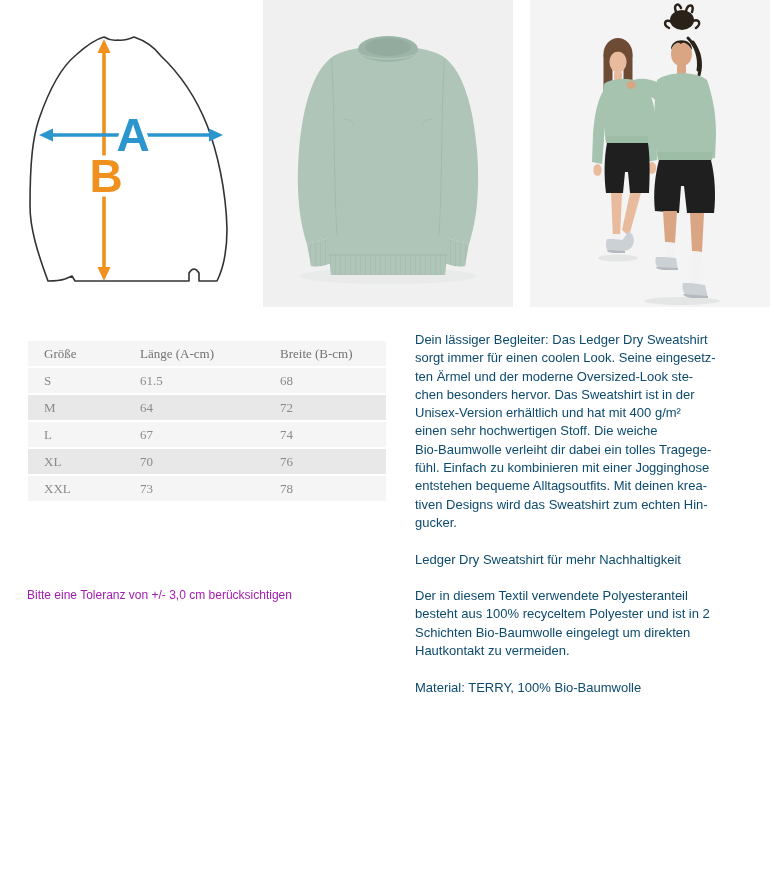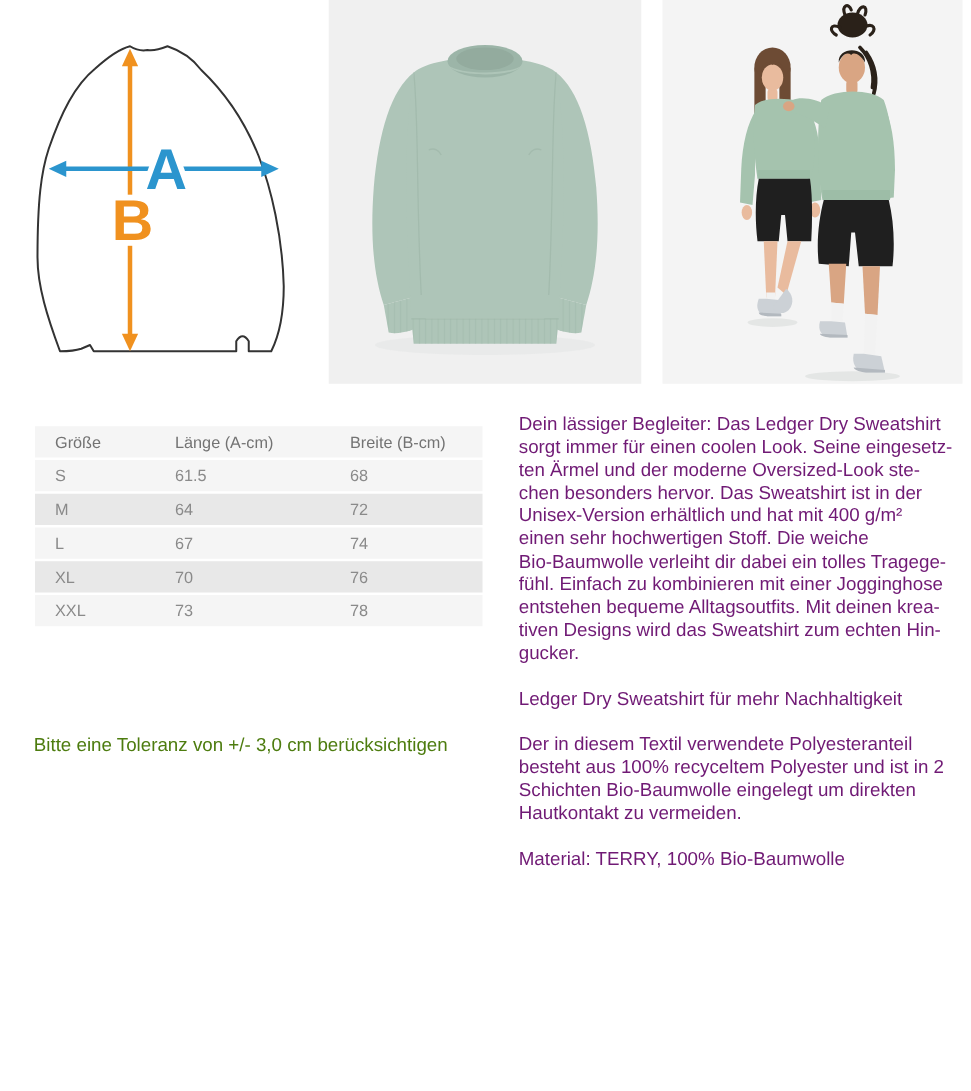--- a/index.html
+++ b/index.html
@@ -17,37 +17,37 @@
   svg { display:block; }
 
   
   table.size-table {
     position: absolute; left: 28px; top: 339px; width: 358px;
     border-collapse: separate; border-spacing: 0 2px;
     font-size: 13px;
   }
   table.size-table th, table.size-table td {
     height: 25px; text-align: left; font-weight: 400;
-    padding-left: 16px; vertical-align: middle;
+    padding-left: 16px; vertical-align: middle; font-family: Liberation Serif, serif;
   }
   table.size-table th { background: var(--row-light,#f5f5f5); color: var(--table-header-text,#737373); }
   table.size-table col.c1 { width: 96px; }
   table.size-table col.c2 { width: 140px; }
   table.size-table col.c3 { width: 122px; }
   table.size-table tr.dark  td { background: var(--row-dark,#e8e8e8); color: var(--table-text,#8a8a8a); }
   table.size-table tr.light td { background: var(--row-light,#f5f5f5); color: var(--table-text,#8a8a8a); }
 
   .tolerance-note {
     position: absolute; left: 27px; top: 588px;
-    font-size: 15px; color: #4d7c0f;
+    font-size: 12px; color: #a21caf;
   }
 
   .description {
     position: absolute; left: 415px; top: 331px; width: 360px;
-    font-size: 15px; line-height: 18.3px; color: #701a75;
+    font-size: 13px; line-height: 18.3px; color: #0c4a6e;
   }
   .description p { white-space: pre-line; margin: 0 0 18.3px 0; }
   .description p:last-child { margin-bottom: 8px; }
 
   
   .outline { fill:#ffffff; stroke:#333333; stroke-width:1.6; stroke-linejoin:round; }
   .arrow-b { stroke: var(--arrow-b-orange,#f0911f); stroke-width:3.6; }
   .arrow-b-head { fill: var(--arrow-b-orange,#f0911f); }
   .arrow-a { stroke: var(--arrow-a-blue,#2b95ce); stroke-width:3.6; }
   .arrow-a-head { fill: var(--arrow-a-blue,#2b95ce); }

